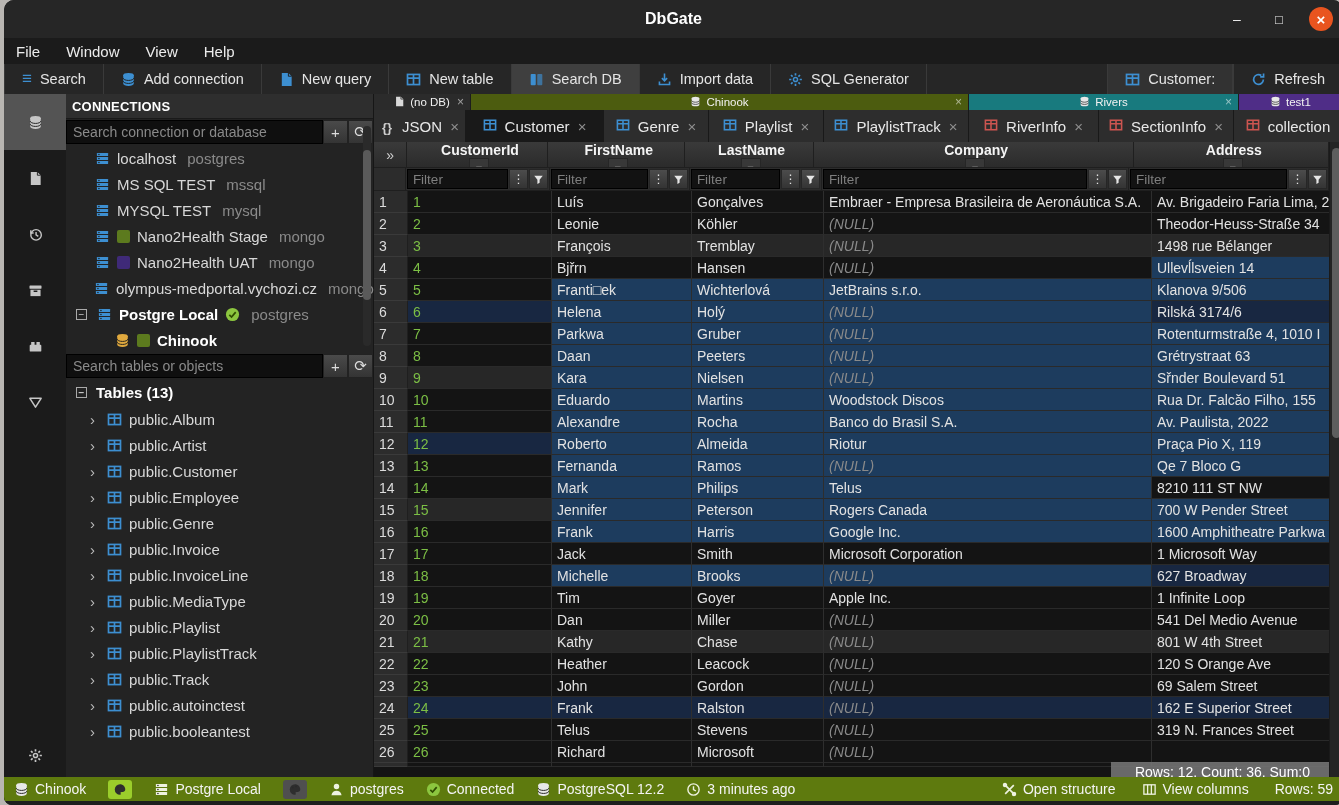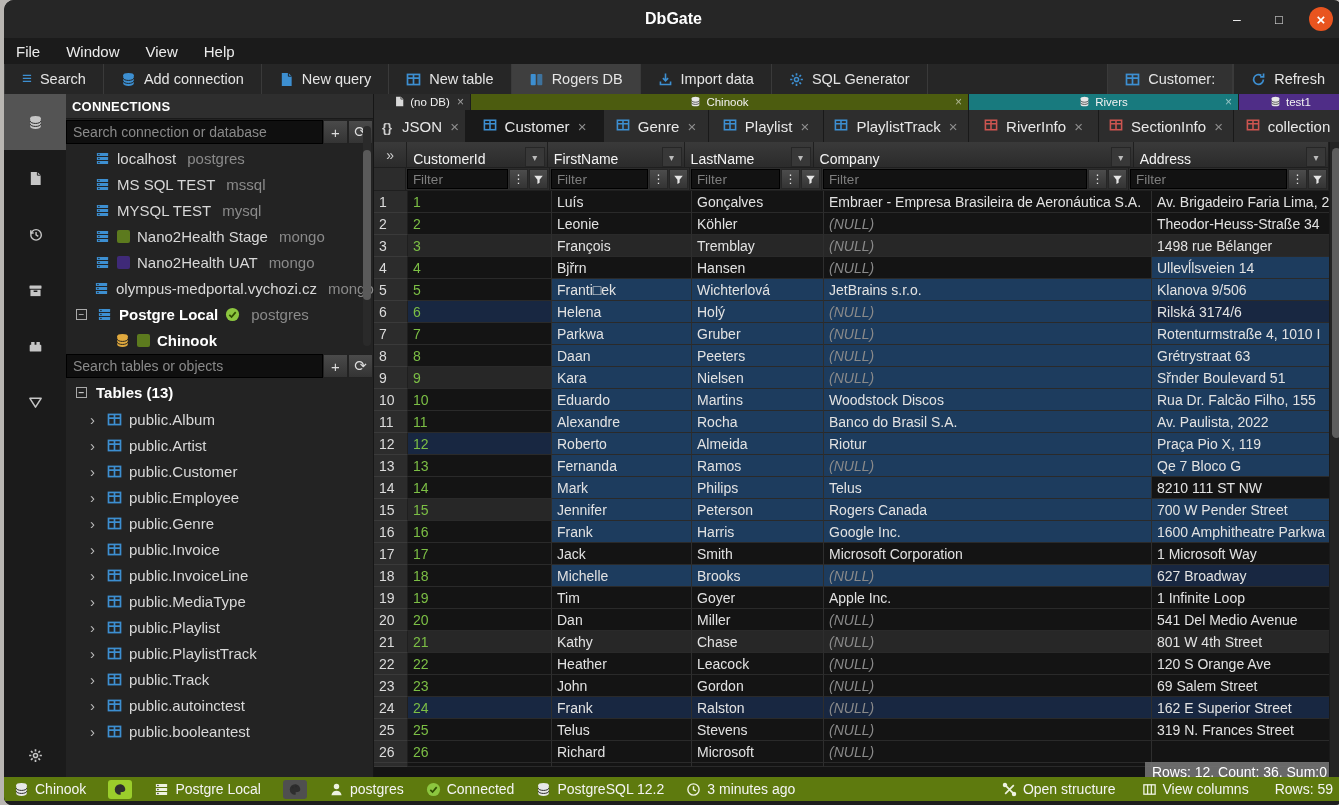--- a/index.html
+++ b/index.html
@@ -60,21 +60,21 @@
   .grp .x { position:absolute; right:6px; color:rgba(255,255,255,.55); font-size:12px; cursor:pointer; }
   .grp .gi svg { width:11px; height:11px; }
   .tabsrow { position:absolute; left:0; top:16px; right:0; height:32px; display:flex; background:#252525; }
   .tab { display:flex; align-items:center; justify-content:center; gap:8px; background:#2d2d2d; border-right:1px solid #191919; color:#e8e8e8; font-size:15px; cursor:pointer; overflow:hidden; white-space:nowrap; }
   .tab.active { background:#191919; }
   .tab .x { color:#8f8f8f; font-size:15px; cursor:pointer; }
   .tab .ti svg { width:14px; height:14px; }
 
   .ghead { position:absolute; left:0; top:48px; right:14px; height:26px; display:flex; }
   .ghexp { width:34px; background:linear-gradient(#3a3a3a,#2b2b2b); color:#cfcfcf; display:flex; align-items:center; justify-content:center; font-size:14px; border-right:1px solid #1f1f1f; border-bottom:1px solid #1f1f1f; }
-  .hdr-cell { display:flex; align-items:flex-end; background:linear-gradient(#3a3a3a,#2b2b2b); border-right:1px solid #1f1f1f; border-bottom:1px solid #1f1f1f; color:#f4f4f4; font-size:14px; font-weight:normal; padding-left:6px; overflow:hidden; white-space:nowrap; }
+  .hdr-cell { display:flex; align-items:center; background:linear-gradient(#3a3a3a,#2b2b2b); border-right:1px solid #1f1f1f; border-bottom:1px solid #1f1f1f; color:#f4f4f4; font-size:14px; font-weight:bold; padding-left:6px; overflow:hidden; white-space:nowrap;flex-direction:column; }
   .hdr-cell .sp { flex:1; }
   .hdr-drop { width:20px; height:20px; margin-right:2px; background:#383838; border:1px solid #262626; color:#bbb; display:flex; align-items:center; justify-content:center; font-size:10px; cursor:pointer; flex:none; }
 
   .gfilter { position:absolute; left:0; top:74px; right:14px; height:23px; display:flex; }
   .gfspacer { width:34px; background:#2c2c2c; border-right:1px solid #1f1f1f; border-bottom:1px solid #1f1f1f; }
   .filter-cell { display:flex; align-items:stretch; background:#2c2c2c; border-right:1px solid #1f1f1f; border-bottom:1px solid #1f1f1f; padding:1px; gap:1px; }
   .filter-cell input { flex:1; min-width:0; background:#121212; border:1px solid #000; color:#cfcfcf; font-size:13.5px; padding:0 5px; outline:none; font-family:"Liberation Sans",sans-serif; }
   .filter-cell input::placeholder { color:#7f7f7f; }
   .f-btn { width:19px; background:linear-gradient(#4c4c4c,#343434); border:1px solid #262626; color:#e0e0e0; display:flex; align-items:center; justify-content:center; font-size:12px; cursor:pointer; flex:none; }
   .f-btn svg { width:11px; height:11px; }
@@ -82,21 +82,21 @@
   .grows { position:absolute; left:0; top:97px; right:14px; bottom:14px; overflow:hidden; }
   .grow { display:flex; height:22px; }
   .rownum { width:34px; flex:none; background:#2c2c2c; border-right:1px solid #1f1f1f; border-bottom:1px solid #3a3a3a; color:#dcdcdc; font-size:14px; display:flex; align-items:center; padding-left:5px; }
   .cell { flex:none; border-right:1px solid #2e2e2e; border-bottom:1px solid #2a2a2a; color:#e2e2e2; font-size:14px; display:flex; align-items:center; padding:0 5px; overflow:hidden; white-space:nowrap; background:#141414; cursor:cell; }
   .cell.alt { background:#272727; }
   .cell.selb { background:#1d3c5e; }
   .cell.seln { background:#182741; }
   .cell .nullv { color:#8a8a8a; font-style:italic; }
   .cell.idcol { color:#7cbf45; }
 
-  .overlay-count { position:absolute; right:9px; bottom:19px; height:20px; background:rgba(120,120,120,.85); color:#fff; font-size:14px; display:flex; align-items:center; padding:0 7px; }
+  .overlay-count { position:absolute; right:9px; bottom:19px; height:20px; background:rgba(120,120,120,.85); color:#fff; font-size:14px; display:flex; align-items:center; padding:0 24px; }
 
   .vscroll { position:absolute; right:0; top:48px; bottom:14px; width:14px; background:#242424; border-left:1px solid #1a1a1a; }
   .vscroll .thumb { position:absolute; left:2px; right:2px; top:6px; height:290px; background:#5e5e5e; border-radius:5px; }
   .hscroll { position:absolute; left:0; right:14px; bottom:0; height:14px; background:#242424; border-top:1px solid #1a1a1a; }
   .hscroll .thumb { position:absolute; top:2px; bottom:2px; left:2px; width:860px; background:#8a8a8a; border-radius:5px; }
 
   
   .statusbar { position:absolute; left:0; right:0; bottom:4px; height:24px; background:#5e7a0e; display:flex; align-items:center; padding:0 10px; color:#f4f4f4; font-size:14px; }
   .sb-item { display:flex; align-items:center; gap:6px; margin-right:22px; white-space:nowrap; }
   .sb-right { margin-left:auto; display:flex; align-items:center; }
@@ -162,21 +162,21 @@
         </span>
         <span>New table</span>
       </div>
       <div class="tb-btn active">
         <span class="ic">
           <svg viewBox="0 0 16 16" fill="#3d8fd1">
             <rect x="1.8" y="2" width="5.4" height="12" rx="1"></rect>
             <rect x="8.8" y="2" width="5.4" height="12" rx="1" opacity=".65"></rect>
           </svg>
         </span>
-        <span>Rogers DB</span>
+        <span>Search DB</span>
       </div>
       <div class="tb-btn">
         <span class="ic">
           <svg viewBox="0 0 16 16" fill="none" stroke="#3d8fd1" stroke-width="1.7">
             <path d="M2.6 10v3.4h10.8V10"></path>
             <path d="M8 1.6V9M5.2 6.6 8 9.4l2.8-2.8"></path>
           </svg>
         </span>
         <span>Import data</span>
       </div>

